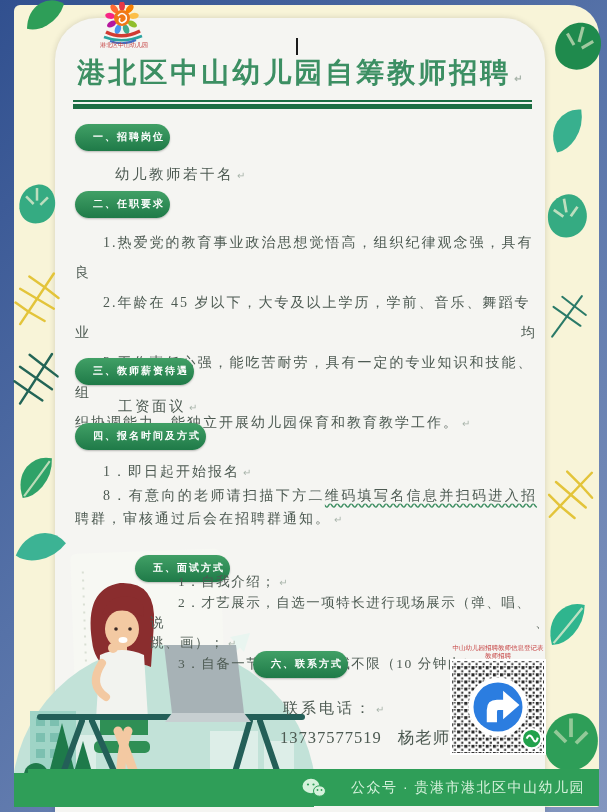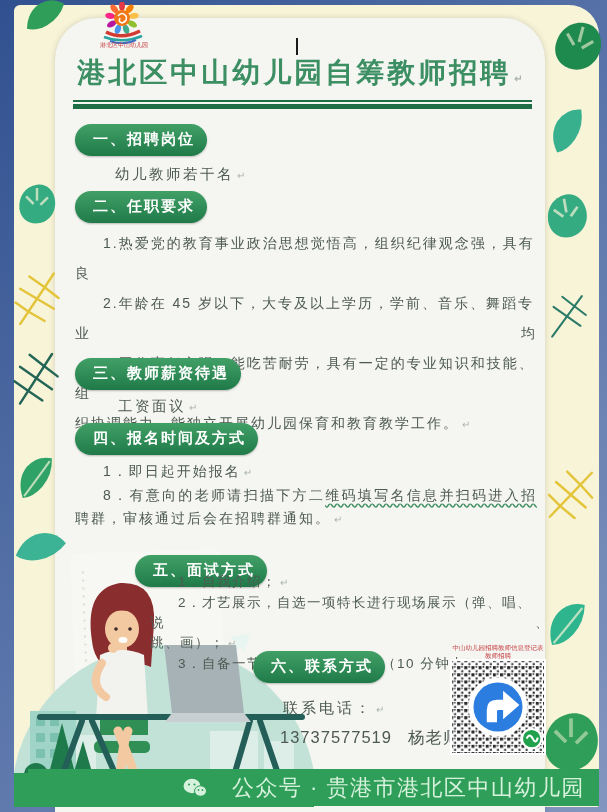--- a/index.html
+++ b/index.html
@@ -8,45 +8,45 @@
         background:linear-gradient(135deg,#31508f 0%,#5672a8 45%,#8396bf 100%);}
   
   .paper{position:absolute;left:14px;top:5px;width:585px;height:802px;
          background:#f8f4d8;border-radius:6px 30px 2px 2px;}
   
   .card{position:absolute;left:55px;top:18px;width:490px;height:794px;
         background:#f5f5f2;border-radius:42px 42px 0 0;
         box-shadow:0 0 6px rgba(0,0,0,.15);}
   .leaf{position:absolute;z-index:1;}
   .illus{position:absolute;left:14px;top:545px;z-index:2;}
-  .content{position:absolute;left:0;top:0;width:570px;height:812px;z-index:3;}
+  .content{position:absolute;left:0;top:0;width:570px;height:812px;z-index:3;font-family:Liberation Serif, serif;}
   .content > *{position:absolute;}
   .title{left:55px;top:54px;width:490px;text-align:center;font-size:28px;
          font-weight:600;letter-spacing:3px;color:#3c8f63;white-space:nowrap;}
   .uline1{left:73px;top:100px;width:459px;height:2px;background:#1d6e44;}
   .uline2{left:73px;top:104px;width:459px;height:5px;background:#1d6e44;}
   .pill{background:linear-gradient(180deg,#41a066 0%,#1f7a48 100%);
-        color:#fff;font-weight:bold;font-size:15px;letter-spacing:2px;
-        padding:6px 12px 7px 18px;border-radius:17px;white-space:nowrap;
+        color:#fff;font-weight:bold;font-size:10px;letter-spacing:2px;
+        padding:6px 5px 7px 18px;border-radius:17px;white-space:nowrap;
         box-shadow:0 1px 2px rgba(0,0,0,.25);}
   .txt{color:#4d5a52;}
   .para{color:#4d5a52;font-size:14px;letter-spacing:2px;line-height:30px;}
   .para .full{text-align-last:justify;}
   .ind{text-indent:28px;}
   .wavy{text-decoration:underline;text-decoration-style:wavy;
         text-decoration-color:#3f8f63;text-underline-offset:3px;}
   .pmark{color:#a9b5ab;font-size:10px;margin-left:3px;letter-spacing:0;}
   .cursor{left:296px;top:38px;width:2px;height:17px;background:#1b1b1b;}
   .logo-caption{left:84px;top:41px;width:80px;text-align:center;font-size:6px;
                 color:#c43c3c;letter-spacing:0;}
   .qrbox{left:447px;top:644px;width:102px;text-align:center;}
   .qrcap{font-size:6.5px;line-height:7.5px;color:#c43c3c;letter-spacing:0;}
   .bar{position:absolute;left:28px;top:769px;width:571px;height:37px;z-index:4;
        background:#2f9e58;display:flex;align-items:center;justify-content:flex-end;
-       padding-right:14px;box-sizing:border-box;color:#d6f2dc;font-size:22px;
+       padding-right:14px;box-sizing:border-box;color:#d6f2dc;font-size:14px;
        letter-spacing:1.5px;white-space:nowrap;gap:16px;}
   .bar svg{margin-right:9px;flex:0 0 auto;}
 </style>
 </head>
 <body>
 
 <div class="page">
 
   <div class="paper"></div>
 

